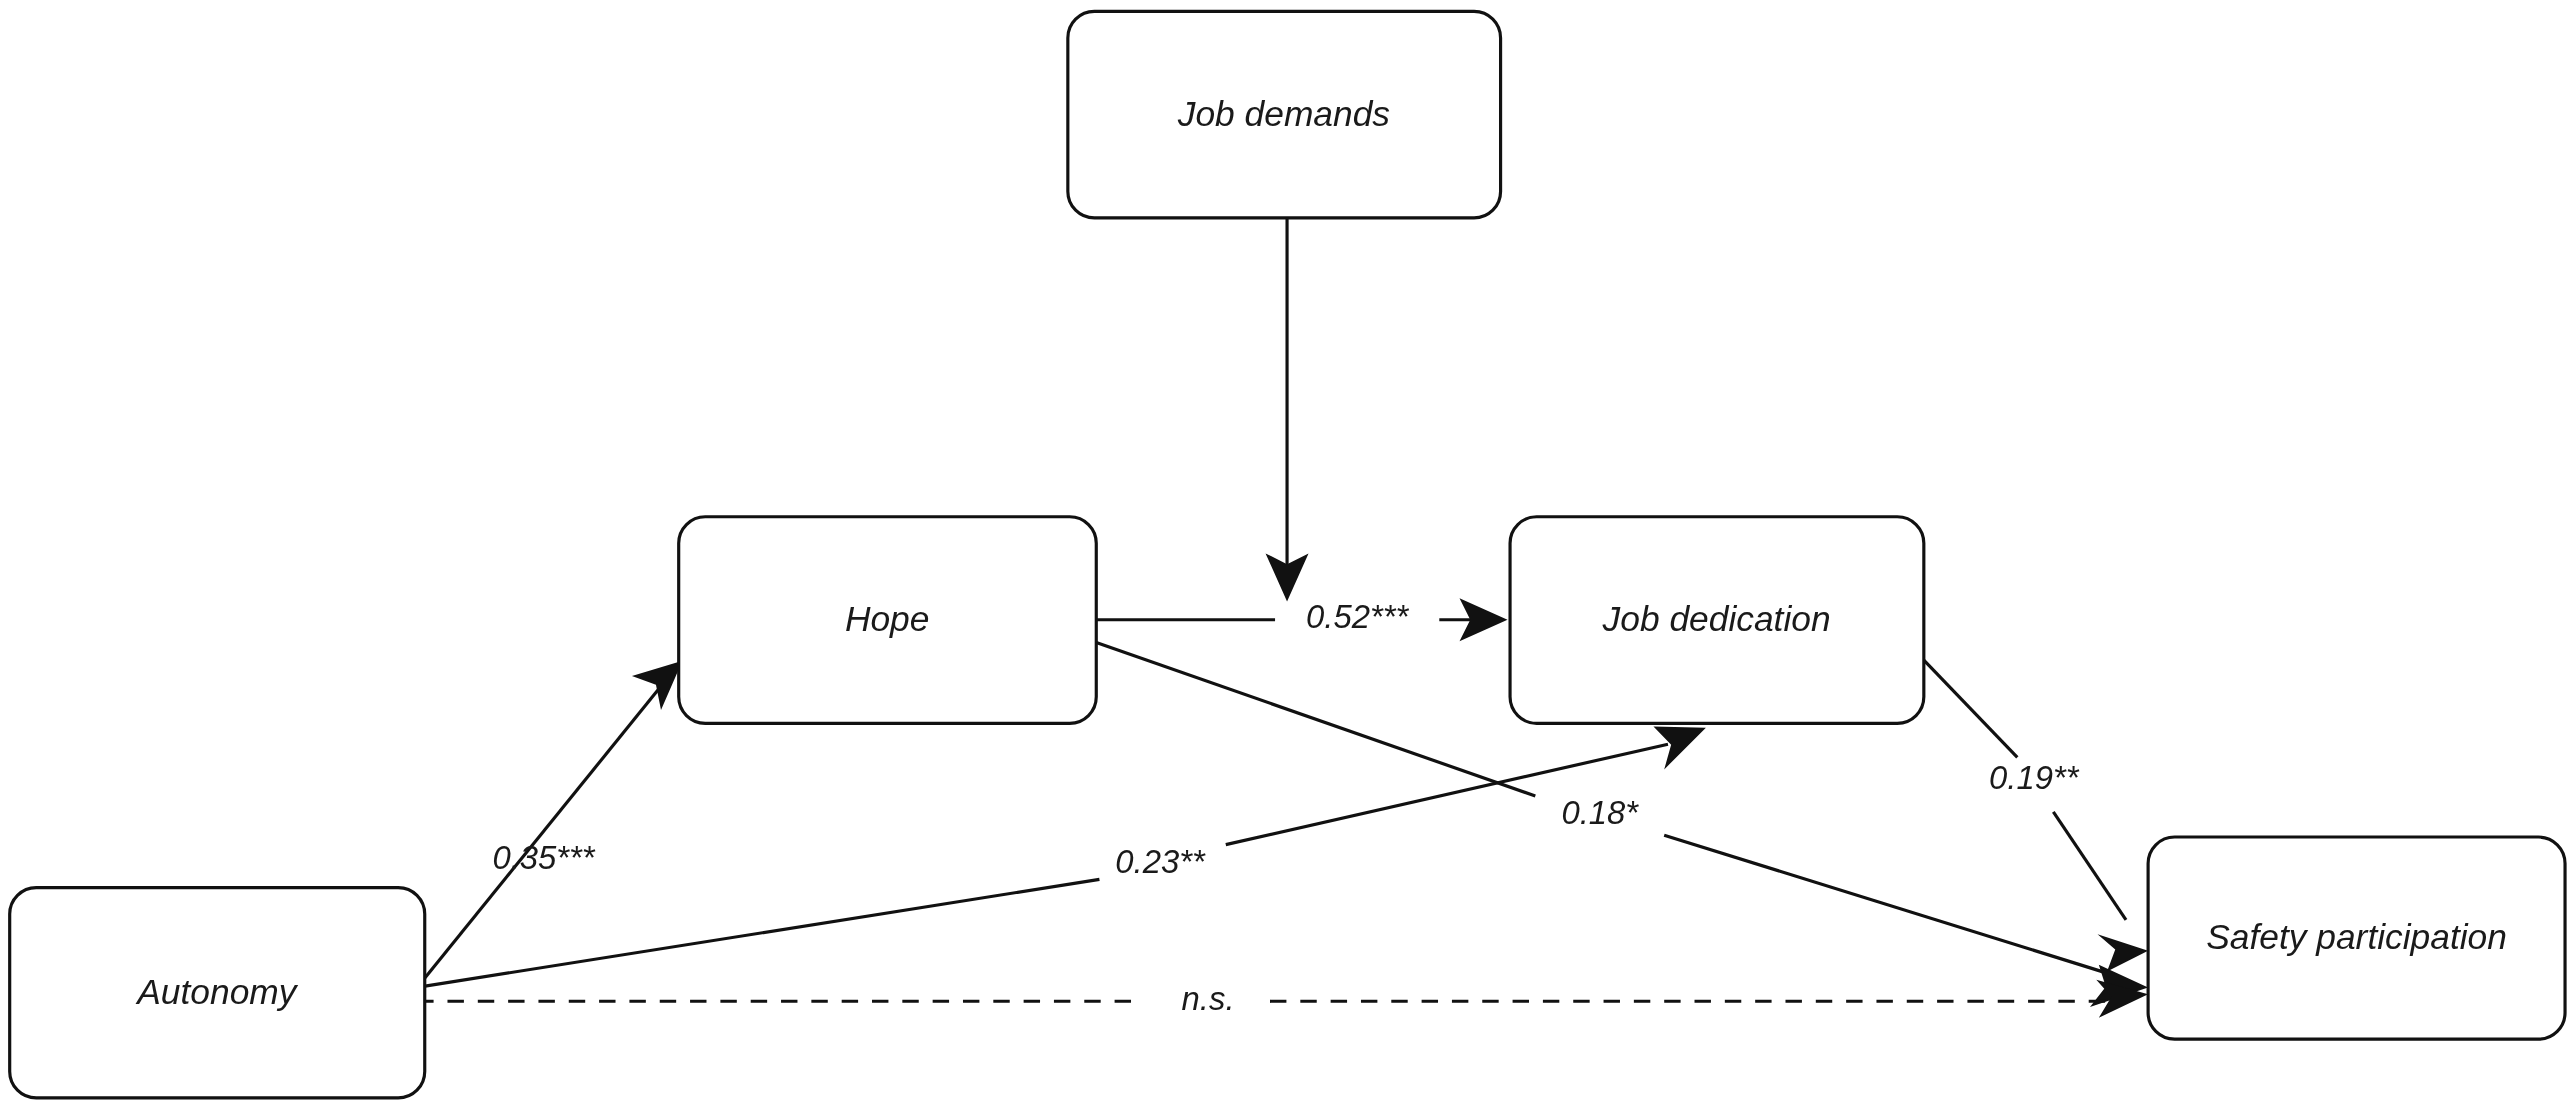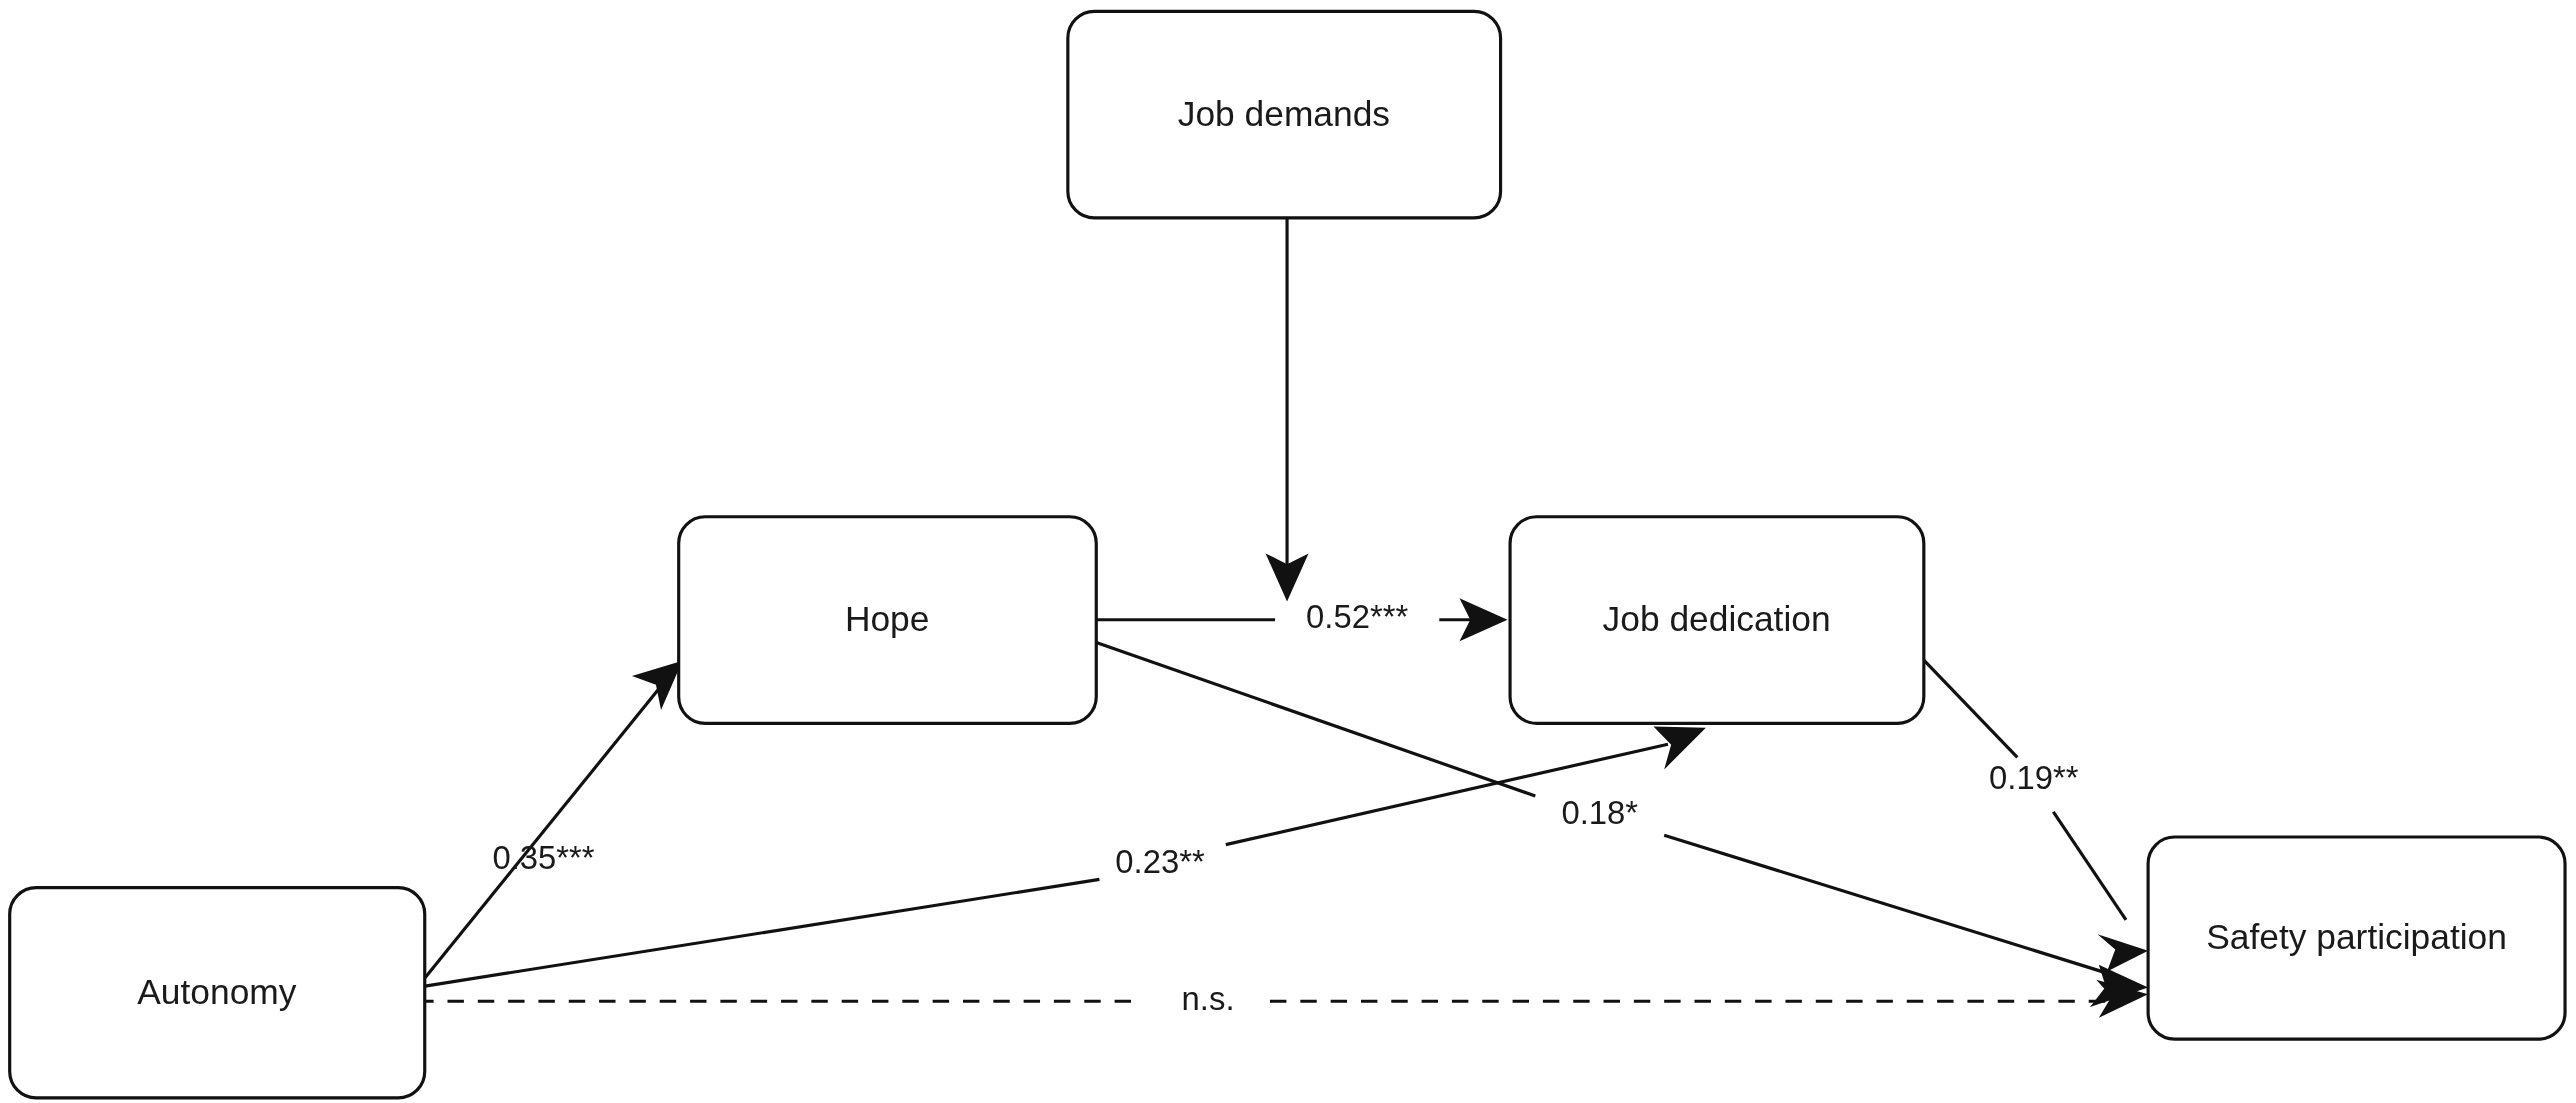--- a/index.html
+++ b/index.html
@@ -11,20 +11,21 @@
   body {
     font-family: "Liberation Sans", sans-serif;
     color: #1a1a1a;
   }
   #diagram-root {
     position: relative;
     width: 2576px;
     height: 1103px;
     background: #ffffff;
     overflow: hidden;
+    font-style: italic;
   }
   #diagram-svg {
     position: absolute;
     top: 0;
     left: 0;
     width: 2576px;
     height: 1103px;
     display: block;
   }
   .node-box {

